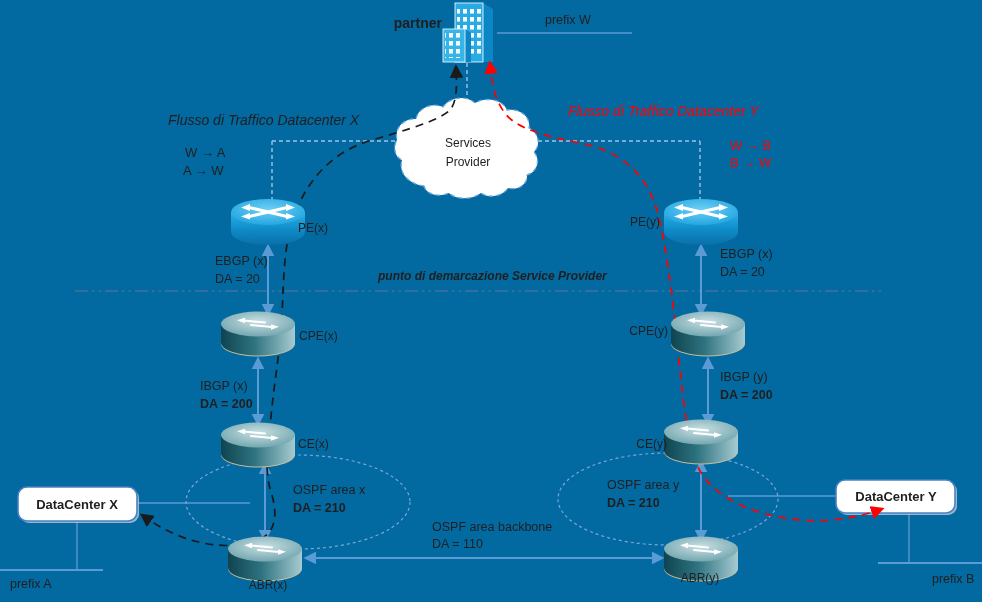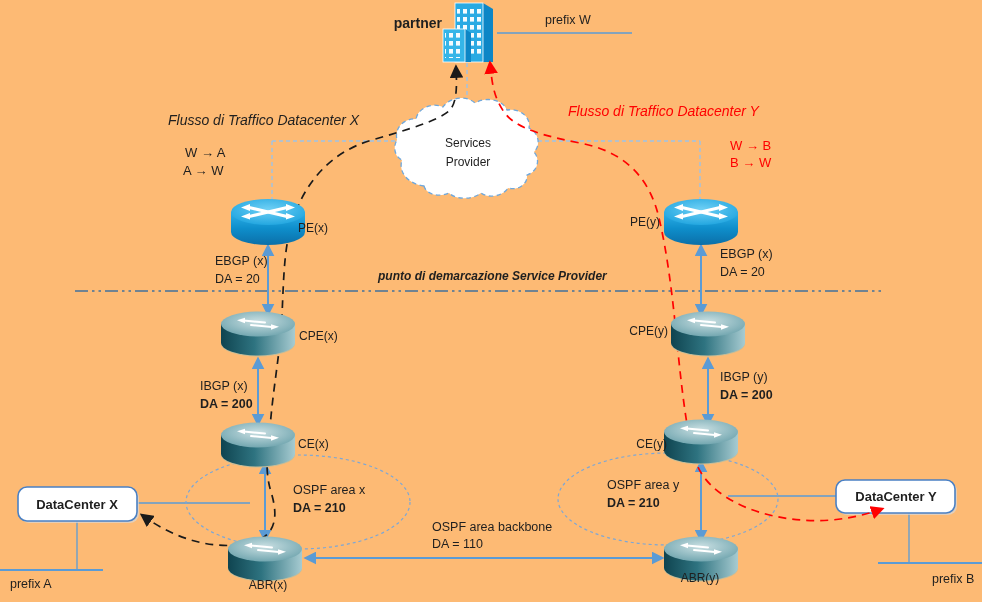--- a/index.html
+++ b/index.html
@@ -1,16 +1,16 @@
 <!DOCTYPE html>
 <html><head>
 <meta charset="utf-8">
 <style>
   html,body{margin:0;padding:0;background:#ffffff;}
-  .stage{position:relative;width:982px;height:602px;background:#fdba74;overflow:hidden;
+  .stage{position:relative;width:982px;height:602px;background:#0369a1;overflow:hidden;
          font-family:"Liberation Sans", sans-serif;}
   svg{display:block;}
   text{font-family:"Liberation Sans", sans-serif;fill:#1f1f1f;}
   .lbl{font-size:12.5px;}
   .sm{font-size:12px;}
   .bold{font-weight:bold;}
   .ital{font-style:italic;}
   .red{fill:#ff0000;}
   .title{font-size:14px;font-style:italic;}
 </style>

